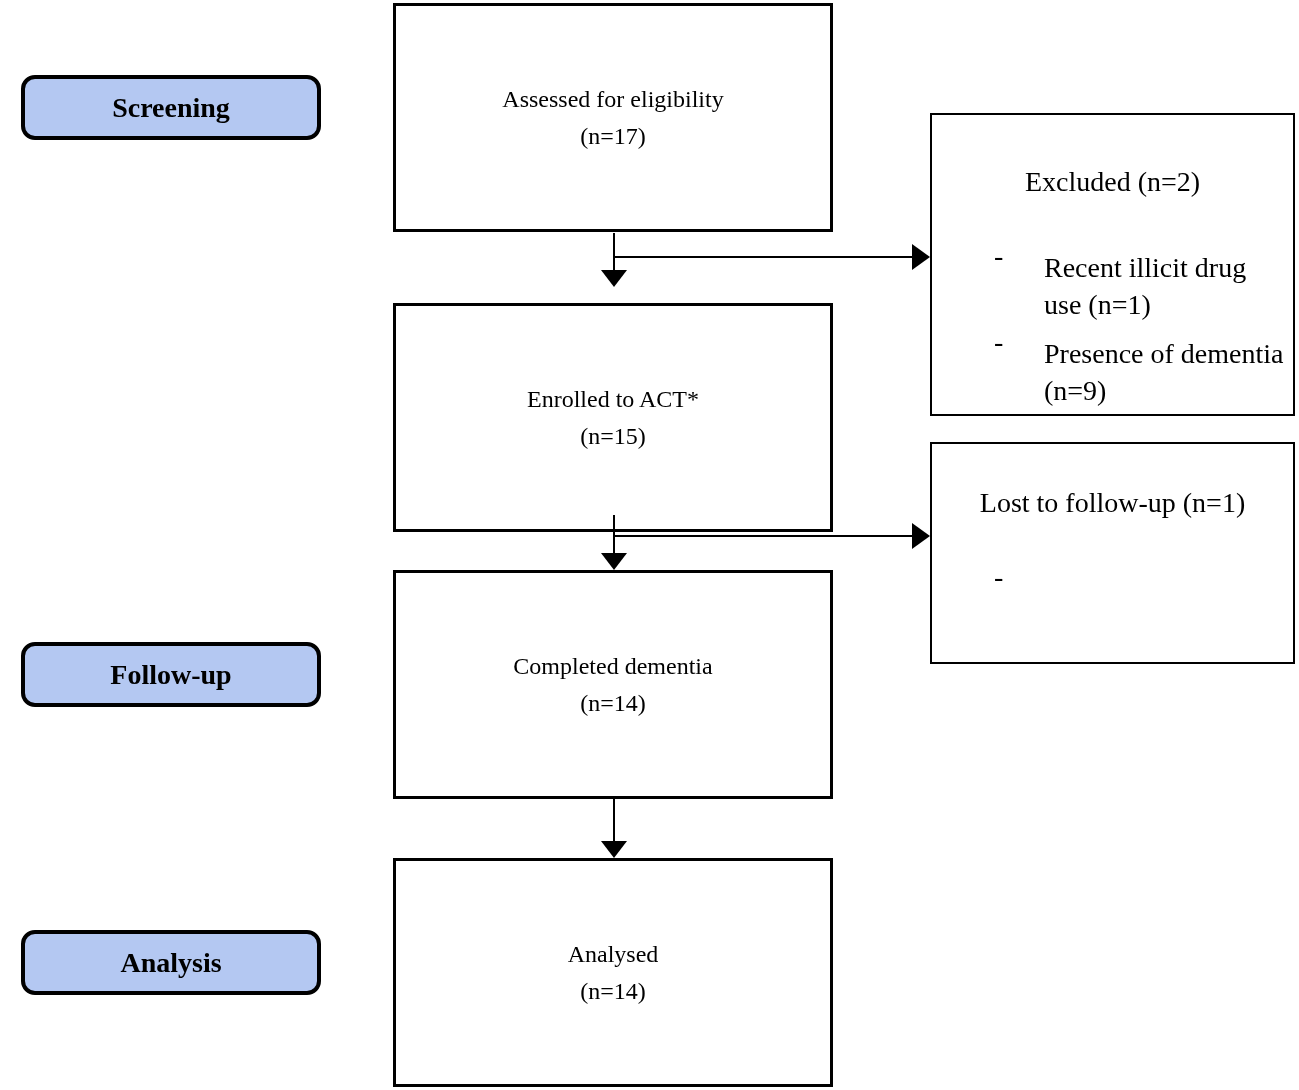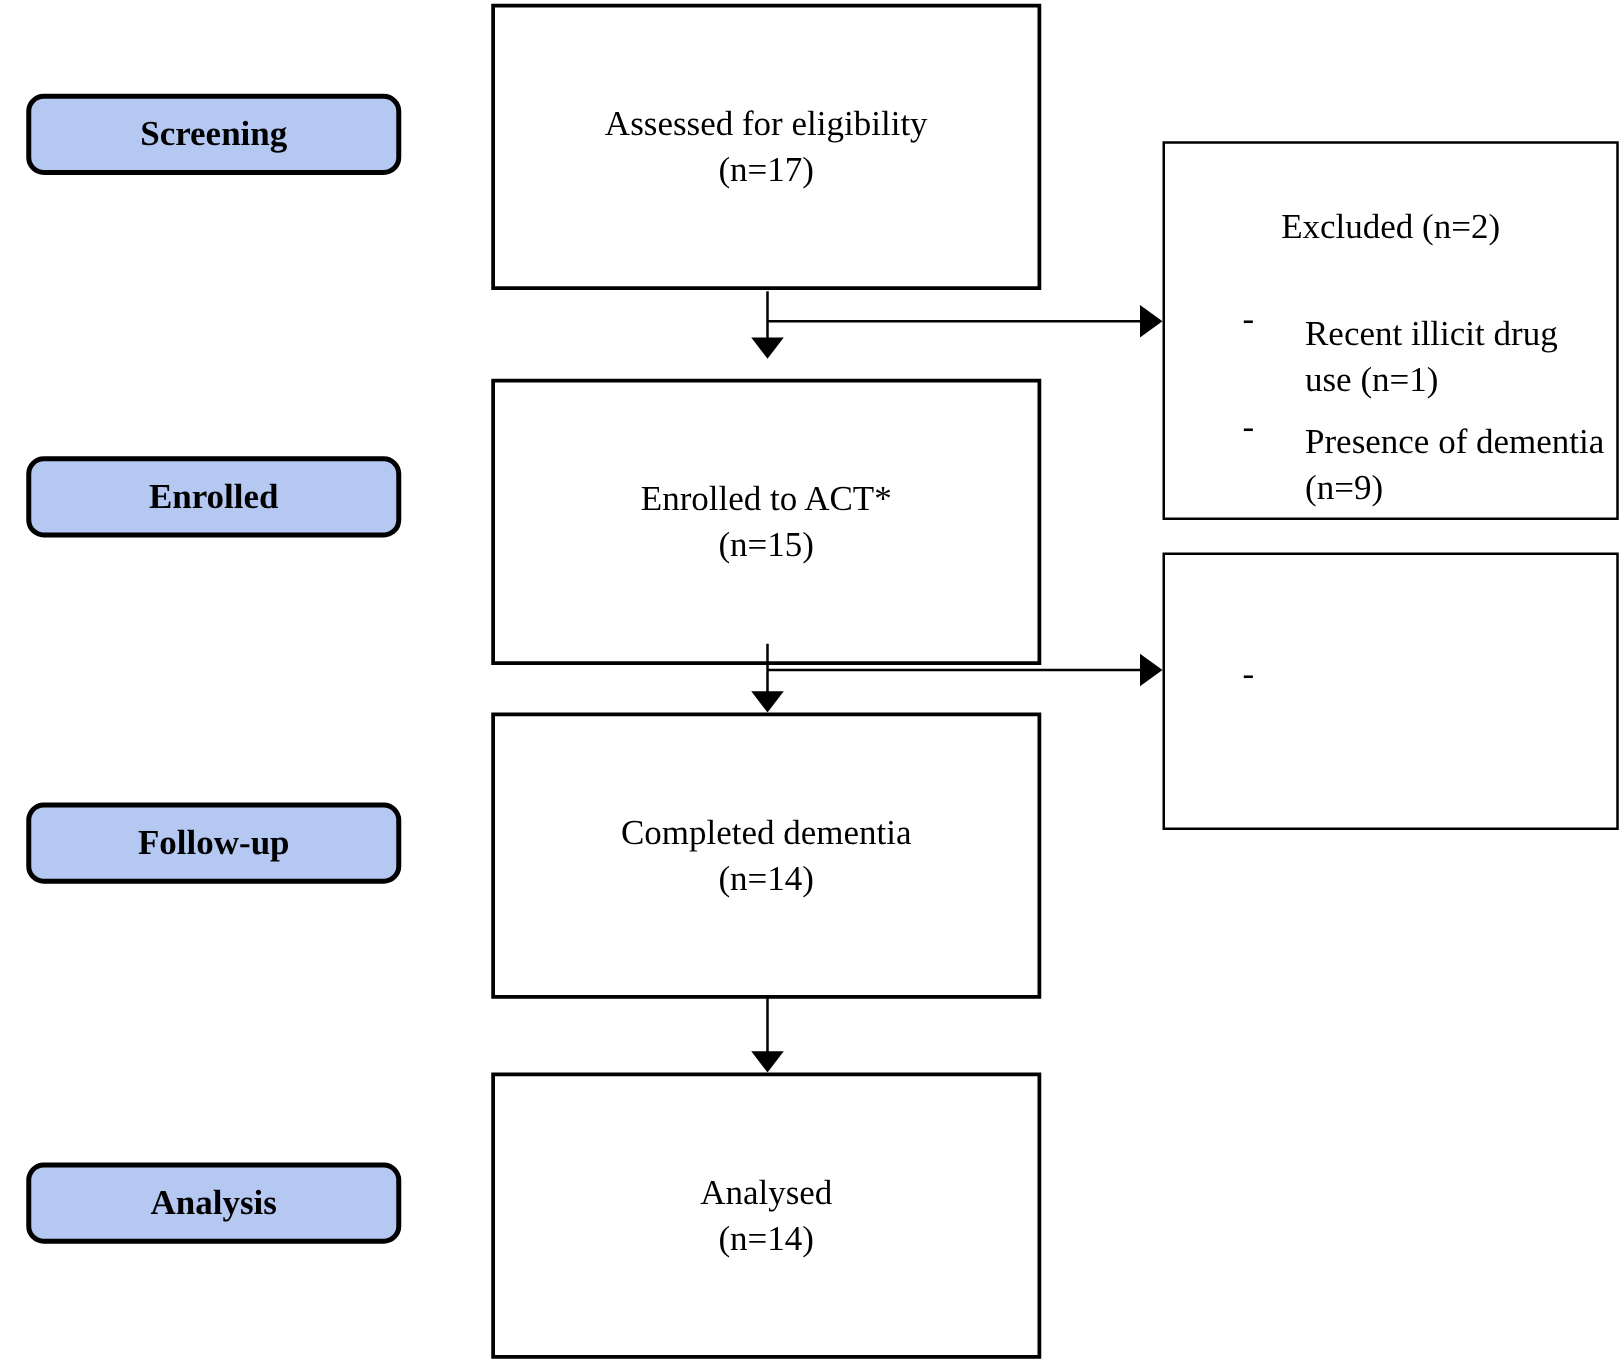--- a/index.html
+++ b/index.html
@@ -40,21 +40,21 @@
     width: 440px;
     height: 229px;
     background: #ffffff;
     border: 3px solid #000000;
     box-sizing: border-box;
     display: flex;
     flex-direction: column;
     align-items: center;
     justify-content: center;
     text-align: center;
-    font-size: 28px;
+    font-size: 24px;
     line-height: 37px;
   }
   
   .side-box {
     position: absolute;
     left: 930px;
     width: 365px;
     background: #ffffff;
     border: 2px solid #000000;
     box-sizing: border-box;
@@ -89,23 +89,20 @@
   }
 </style>
 </head>
 <body>
 
 <div class="canvas">
 
   <div class="stage" style="top:75px">
     <span>Screening</span>
   </div>
-  <div class="stage" style="top:365px">
-    <span>Enrolled</span>
-  </div>
   <div class="stage" style="top:642px">
     <span>Follow-up</span>
   </div>
   <div class="stage" style="top:930px">
     <span>Analysis</span>
   </div>
 
   <div class="flow-box" style="top:3px">
     <span>Assessed for eligibility</span>
     <span>(n=17)</span>
@@ -131,20 +128,21 @@
         <span class="item-text">Recent illicit drug use (n=1)</span>
       </div>
       <div class="side-item">
         <span class="dash">-</span>
         <span class="item-text">Presence of dementia (n=9)</span>
       </div>
     </div>
   </div>
 
   <div class="side-box" style="top:442px;height:222px;padding-top:40px">
+    <div class="title">Lost to follow-up (n=1)</div>
     <div class="side-list">
       <div class="side-item">
         <span class="dash">-</span>
       </div>
     </div>
   </div>
 
   <svg class="arrows" width="1299" height="1090" viewBox="0 0 1299 1090">
 
     <line x1="614" y1="233" x2="614" y2="272" stroke="#000000" stroke-width="2"></line>

